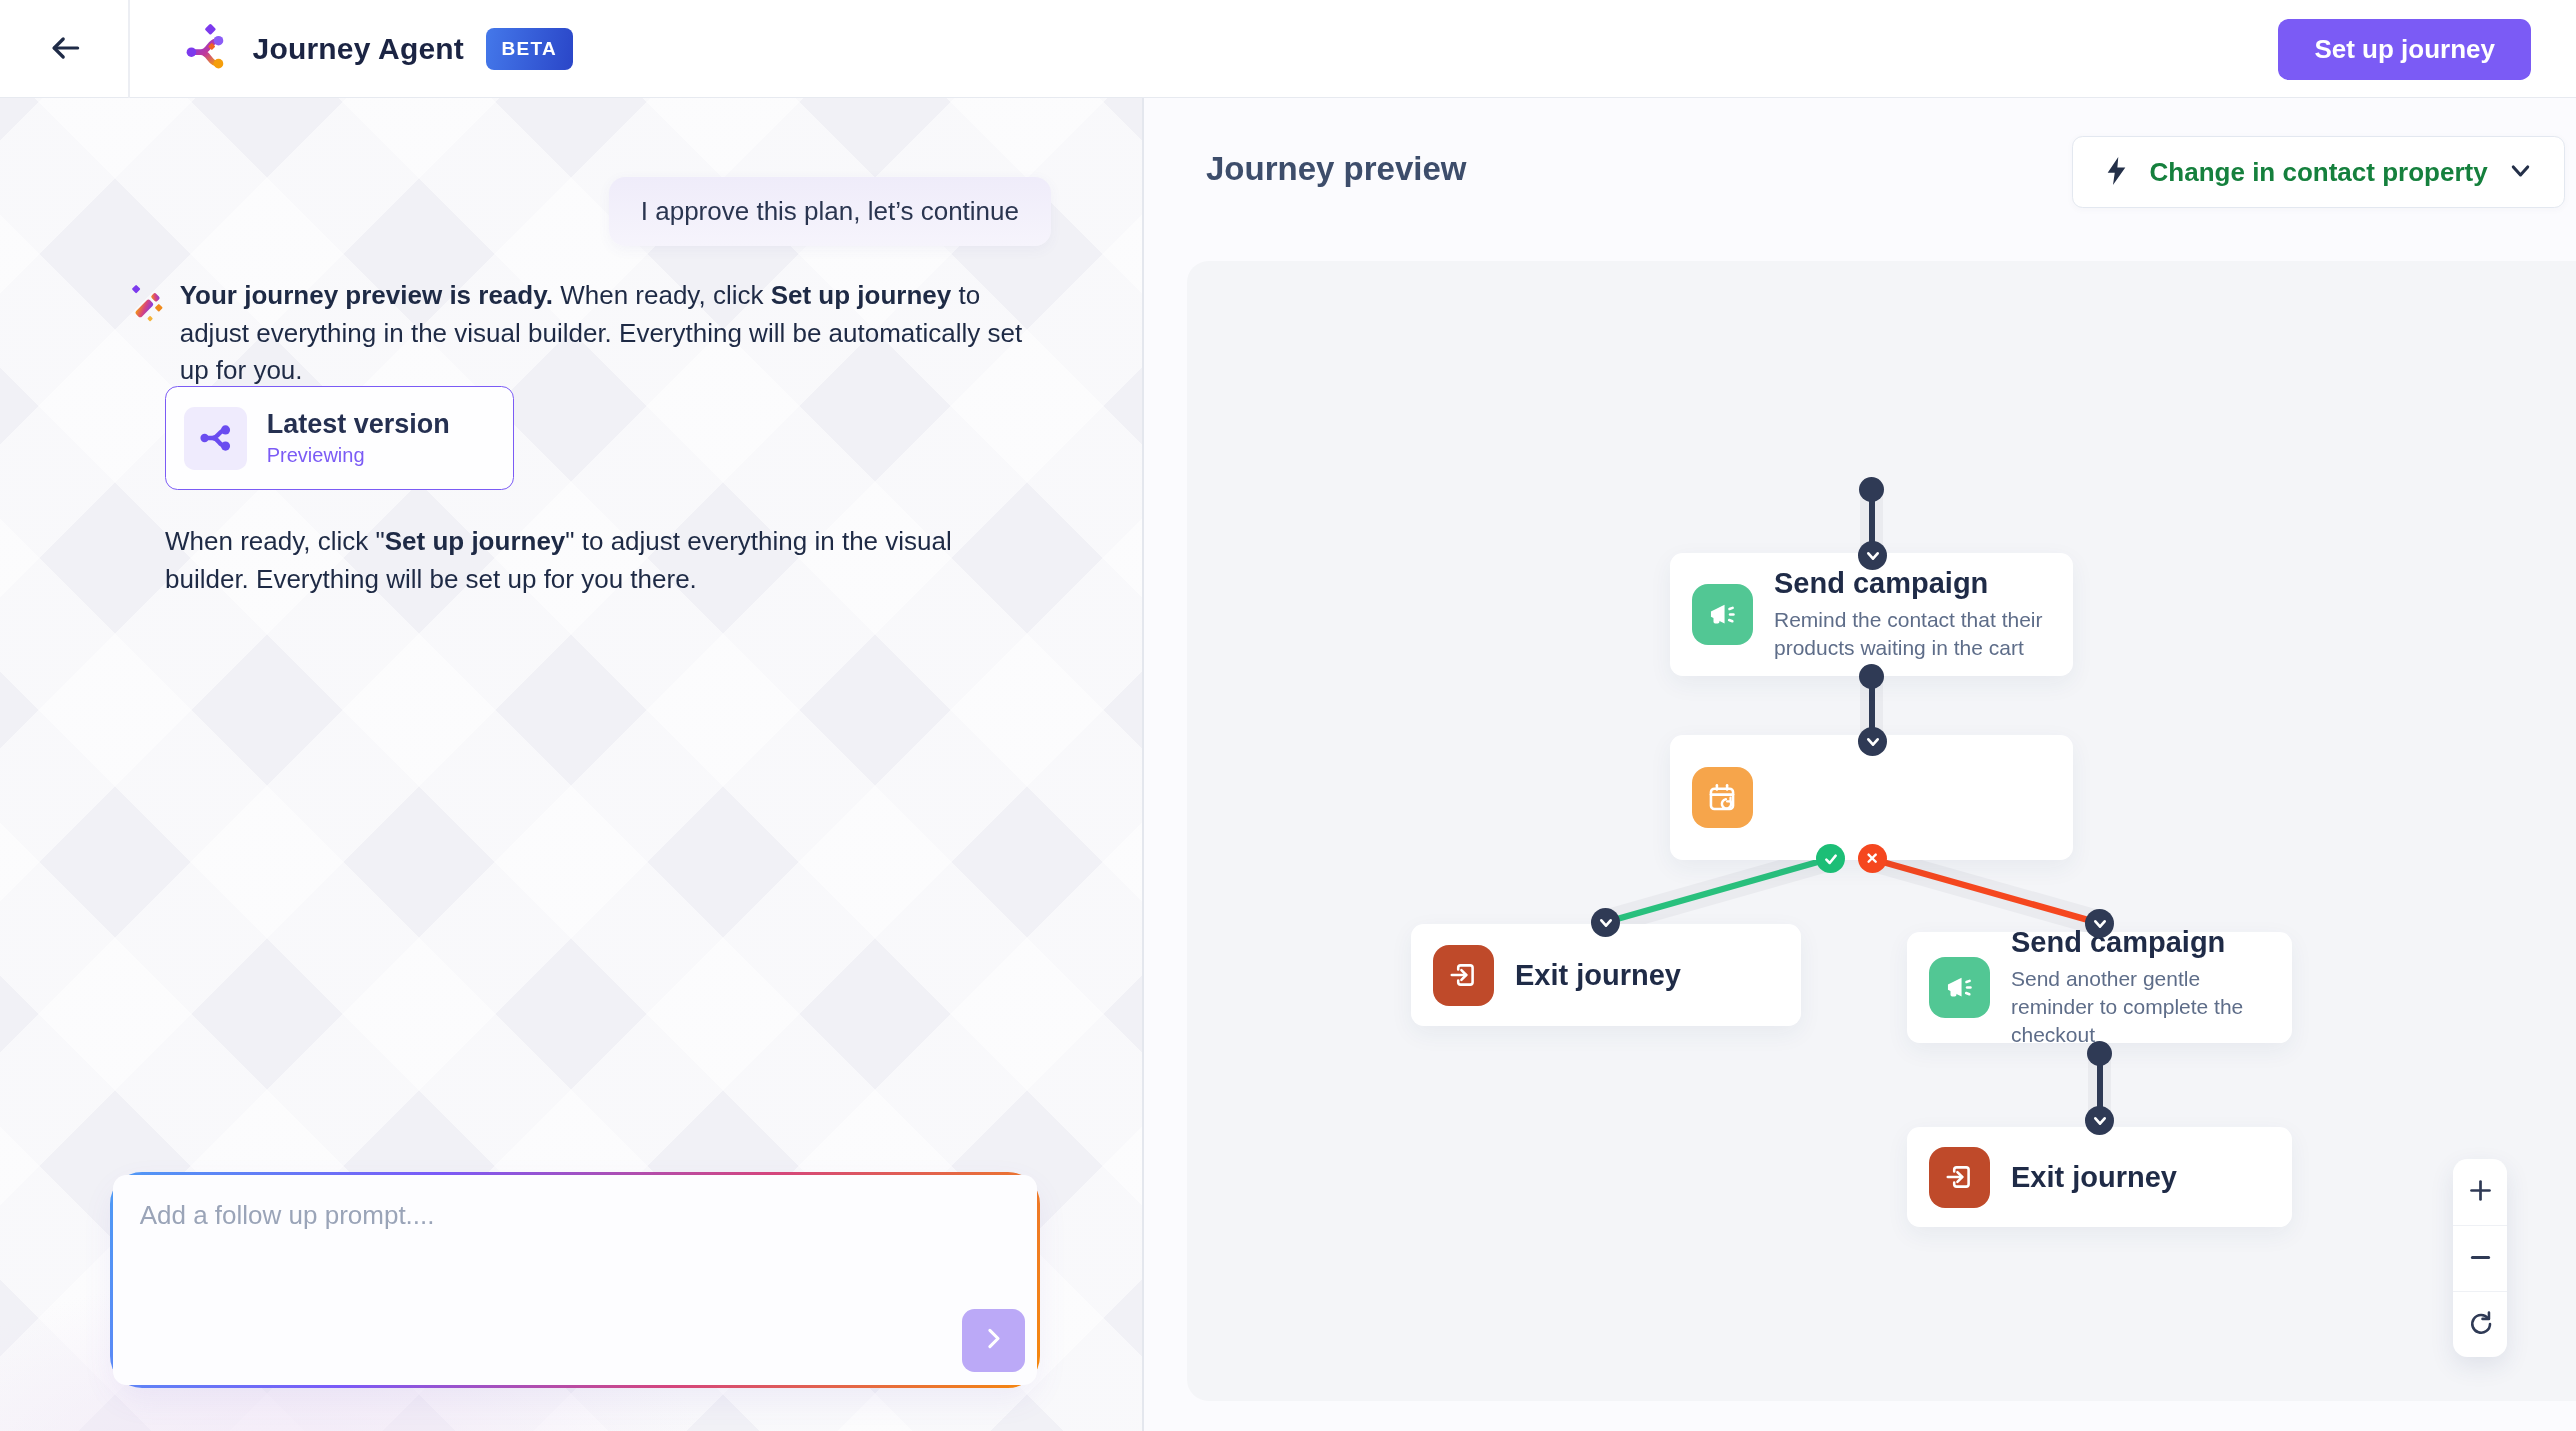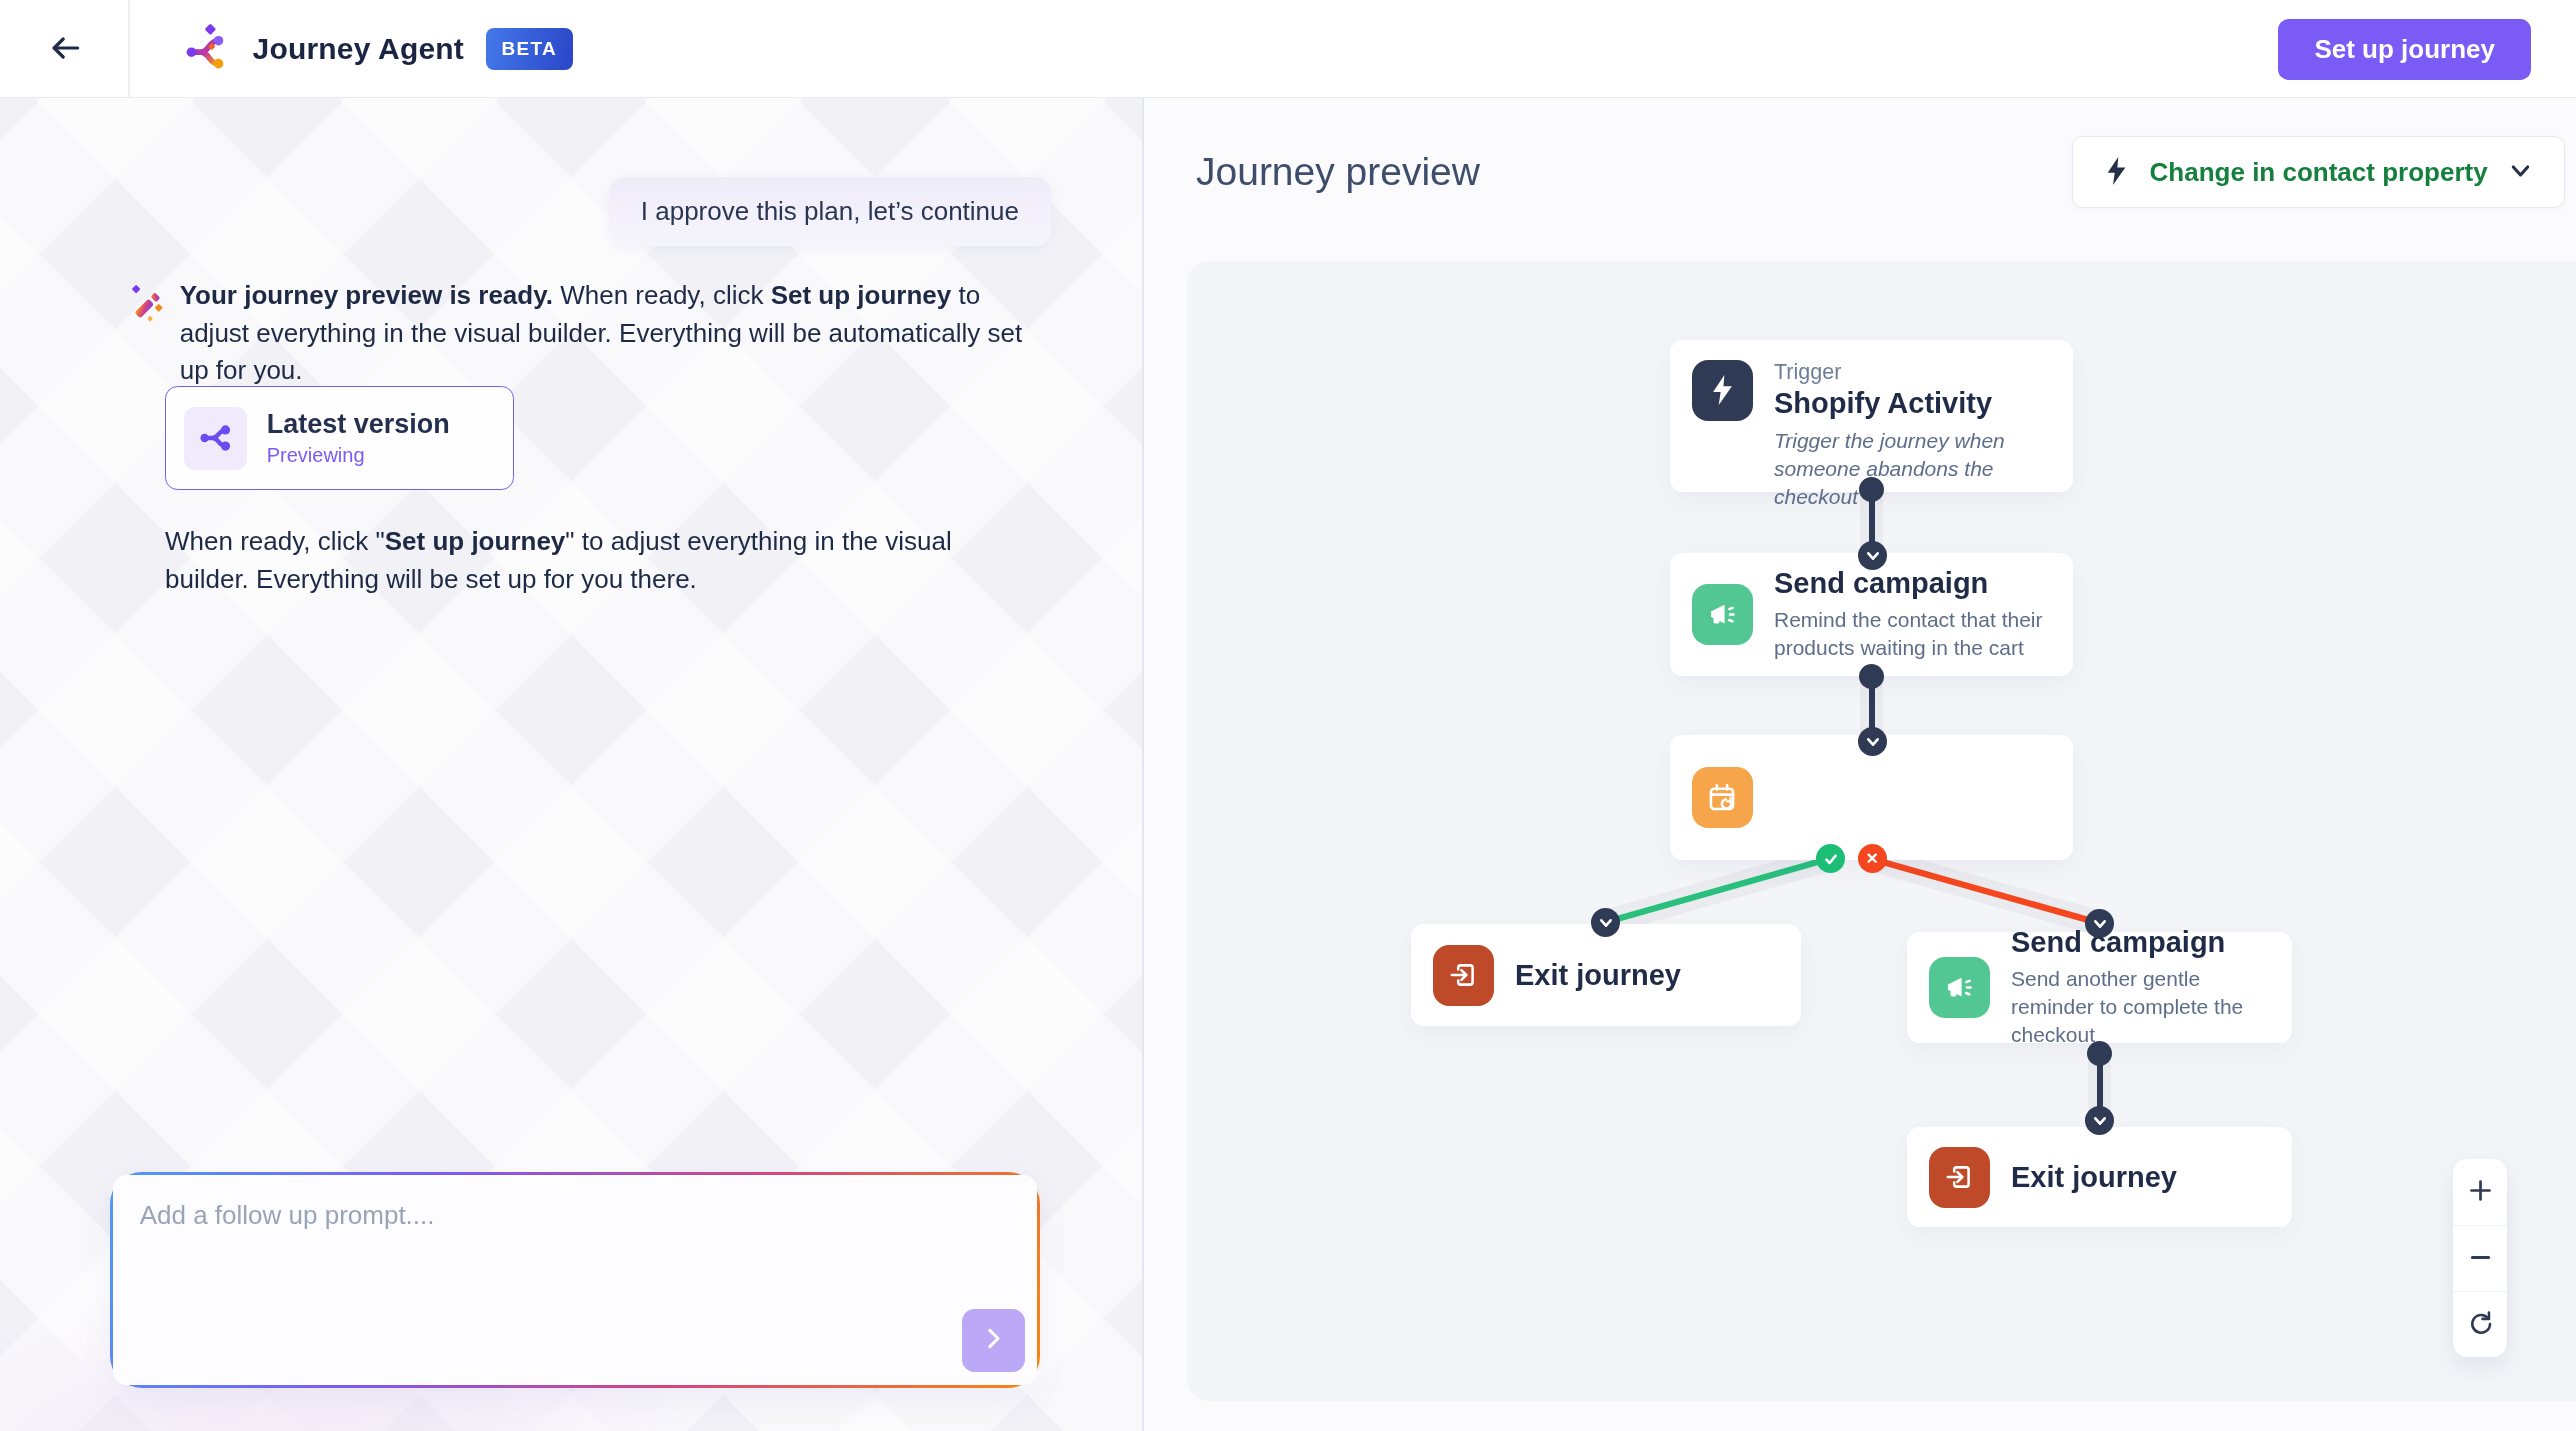--- a/index.html
+++ b/index.html
@@ -43,21 +43,21 @@
 
   .prompt-wrap { position:absolute; left:110px; top:1074px; width:930px; height:216px; padding:2.7px; border-radius:32px;
     background:linear-gradient(115deg,#4E9BF5 0%,#7A5AF8 32%,#D4457E 64%,#F6890C 100%); box-shadow:0 12.5px 30px rgba(120,90,200,.08); }
   .prompt-inner { position:relative; width:100%; height:100%; border-radius:13.4px; background:#FDFDFF; }
   .prompt-input { position:absolute; inset:0; padding:25px 107px 25px 27px; border:none; outline:none; resize:none; background:transparent; font-family:inherit; font-size:26px; color:#24304A; border-radius:13.4px; }
   .prompt-input::placeholder { color:#9AA4B8; }
   .send-btn { position:absolute; right:12.5px; bottom:13.4px; width:63px; height:63px; border:none; border-radius:12.5px; background:#BBA9F7; cursor:pointer; display:flex; align-items:center; justify-content:center; }
 
   
   .right-panel { position:absolute; left:1144px; top:98px; width:1432px; height:1333px; background:#FBFBFE; }
-  .preview-title { position:absolute; left:52px; top:52px; font-size:39px; font-weight:400; color:#3D4D6B; }
+  .preview-title { position:absolute; left:62px; top:52px; font-size:33px; font-weight:700; color:#3D4D6B; }
   .filter-dd { position:absolute; right:10.7px; top:38px; height:72px; padding:0 30px; background:#fff; border:1.8px solid #E3E8F0; border-radius:10.7px; display:flex; align-items:center; gap:19.7px; cursor:pointer; box-shadow:0 1.8px 7.2px rgba(50,60,90,.03); }
   .filter-label { font-size:26px; font-weight:700; color:#15803d; }
 
   .canvas { position:absolute; left:43px; top:163px; width:1389px; height:1140px; background:#F4F5F8; border-radius:21.5px 0 0 21.5px; overflow:hidden; }
   .edge-svg { position:absolute; inset:0; z-index:1; }
 
   .node-card { position:absolute; background:#fff; border-radius:12.5px; box-shadow:0 7.2px 23px rgba(40,60,110,.06); display:flex; padding:19.7px 21.5px; z-index:2; }
   .node-card.center { align-items:center; }
   .tile { flex:0 0 61px; width:61px; height:61px; border-radius:16px; display:flex; align-items:center; justify-content:center; }
   .tile.navy { background:#2F3A55; }
@@ -208,32 +208,20 @@
         <path d="M765 668 L1020 740" stroke="#F5471F" stroke-width="7" stroke-linecap="round" fill="none"></path>
       </svg>
 
       <div class="vtrack" style="left:673px; top:216px; height:90px;"></div>
       <div class="vtrack" style="left:673px; top:403px; height:90px;"></div>
       <div class="vtrack" style="left:901px; top:780px; height:93px;"></div>
       <div class="vline" style="left:682px; top:229px; height:64px;"></div>
       <div class="vline" style="left:682px; top:415px; height:64px;"></div>
       <div class="vline" style="left:910px; top:792px; height:66px;"></div>
 
-      <div class="node-card" style="left:483px; top:79px; width:403px; height:152px;">
-        <span class="tile navy">
-          <svg width="27" height="32" viewBox="0 0 28 34">
-              <path d="M16 1 L4 19 h8 L10 33 L24 13 h-9 Z" fill="#fff"></path>
-            </svg>
-        </span>
-        <div class="node-text">
-          <div class="kicker">Trigger</div>
-          <div class="ntitle">Shopify Activity</div>
-          <div class="ndesc italic">Trigger the journey when someone abandons the checkout</div>
-        </div>
-      </div>
 
       <div class="dot" style="left:672px; top:216px;"></div>
       <div class="chev-circle" style="left:671px; top:280px;">
         <svg width="16" height="16" viewBox="0 0 24 24">
             <polyline points="5,8 12,16 19,8" fill="none" stroke="#fff" stroke-width="4" stroke-linecap="round" stroke-linejoin="round"></polyline>
           </svg>
       </div>
 
       <div class="node-card center" style="left:483px; top:292px; width:403px; height:123px;">
         <span class="tile green">

